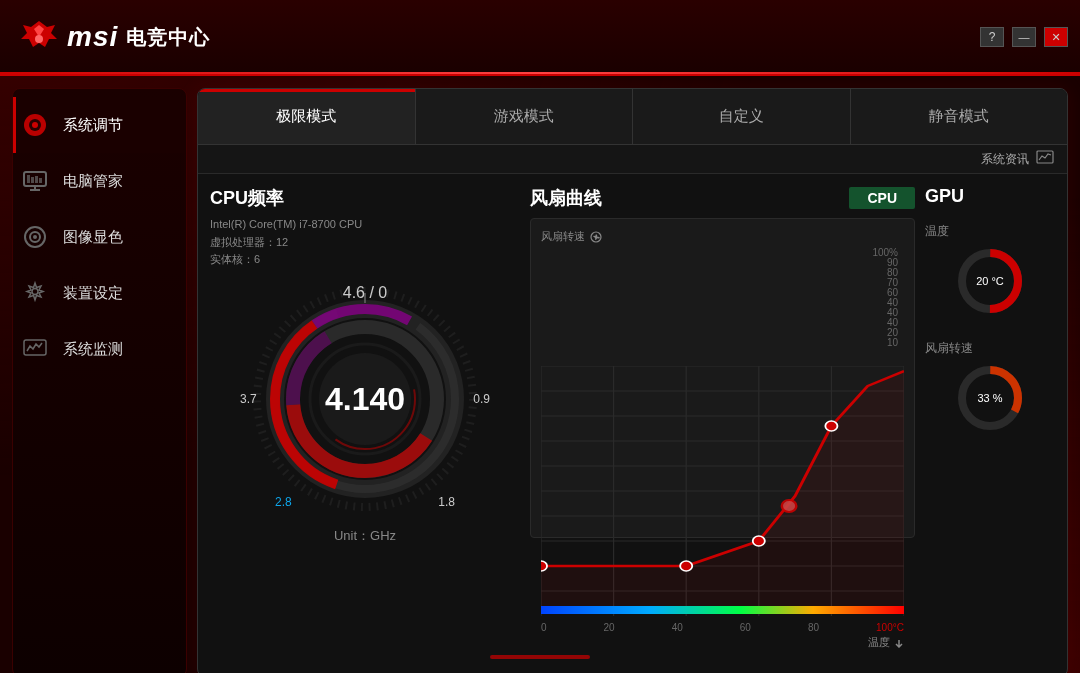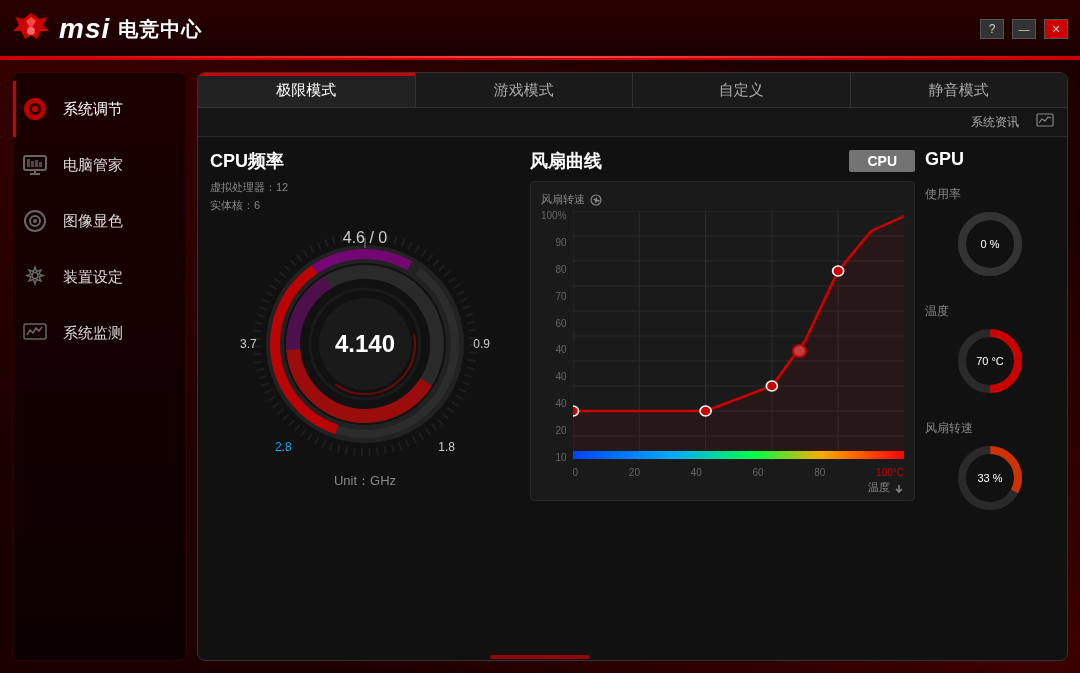--- a/index.html
+++ b/index.html
@@ -7,25 +7,25 @@
       width: 1080px;
       height: 673px;
       background: #1a0000;
       font-family: 'Microsoft YaHei', 'SimHei', Arial, sans-serif;
       overflow: hidden;
       color: #fff;
     }
 
     
     .title-bar {
-      height: 60px;
+      height: 76px;
       background: linear-gradient(180deg, #2a0000 0%, #1a0000 100%);
       display: flex;
       align-items: center;
-      padding: 0 11px;
+      padding: 0 19px;
       border-bottom: 2px solid #cc0000;
       position: relative;
     }
     .title-bar-logo {
       display: flex;
       align-items: center;
       gap: 8px;
     }
     .msi-dragon {
       width: 40px;
@@ -134,21 +134,21 @@
       display: flex;
       flex-direction: column;
       overflow: hidden;
     }
 
     
     .tab-bar {
       display: flex;
       background: #1a1a1a;
       border-bottom: 1px solid #333;
-      height: 35px;
+      height: 56px;
     }
     .tab {
       flex: 1;
       display: flex;
       align-items: center;
       justify-content: center;
       font-size: 15px;
       color: #aaa;
       cursor: pointer;
       border-right: 1px solid #333;
@@ -168,21 +168,21 @@
       background: #cc0000;
     }
     .tab:last-child { border-right: none; }
 
     
     .sysinfo-bar {
       display: flex;
       justify-content: flex-end;
       align-items: center;
       padding: 4px 12px;
-      gap: 16px;
+      gap: 6px;
       background: #151515;
       border-bottom: 1px solid #2a2a2a;
       font-size: 12px;
       color: #aaa;
     }
     .sysinfo-icon {
       width: 20px;
       height: 20px;
       display: flex;
       align-items: center;
@@ -229,21 +229,21 @@
       height: 240px;
     }
     .donut-center {
       position: absolute;
       top: 50%;
       left: 50%;
       transform: translate(-50%, -50%);
       text-align: center;
     }
     .donut-value {
-      font-size: 24px;
+      font-size: 32px;
       font-weight: bold;
       color: #fff;
     }
     .unit-text {
       text-align: center;
       color: #888;
       font-size: 13px;
       margin-top: 4px;
     }
 
@@ -257,21 +257,21 @@
       align-items: center;
       justify-content: space-between;
       margin-bottom: 8px;
     }
     .fan-title {
       font-size: 18px;
       font-weight: bold;
       color: #fff;
     }
     .cpu-badge {
-      background: #737373;
+      background: #14532d;
       color: #fff;
       padding: 3px 18px;
       font-size: 14px;
       font-weight: bold;
       border-radius: 2px;
     }
     .fan-chart {
       background: #1a1a1a;
       border: 1px solid #2a2a2a;
       border-radius: 4px;
@@ -283,20 +283,21 @@
       font-size: 11px;
       color: #888;
       display: flex;
       align-items: center;
       gap: 4px;
       margin-bottom: 4px;
     }
     .chart-area {
       display: flex;
       height: 270px;
+      flex-direction: column;
     }
     .y-axis {
       display: flex;
       flex-direction: column;
       justify-content: space-between;
       padding-right: 6px;
       padding-bottom: 18px;
     }
     .y-label {
       font-size: 10px;
@@ -506,20 +507,21 @@
           <polyline points="3,10 6,6 9,8 12,4 15,5" fill="none" stroke="#888" stroke-width="1.2"></polyline>
         </svg>
       </div>
     </div>
 
     <div class="panels">
 
       <div class="cpu-panel">
         <div class="panel-title">CPU频率</div>
         <div class="cpu-info">
+          <div>Intel(R) Core(TM) i7-8700 CPU</div>
           <div>虚拟处理器：12</div>
           <div>实体核：6</div>
         </div>
 
         <div class="donut-container">
           <svg class="donut-svg" viewBox="0 0 240 240">
 
             <g opacity="0.4">
 
               <circle cx="120" cy="120" r="108" fill="none" stroke="#333" stroke-width="8" stroke-dasharray="2 5.8"></circle>
@@ -650,40 +652,30 @@
                 </svg>
               </div>
             </div>
           </div>
         </div>
       </div>
 
       <div class="gpu-panel">
         <div class="gpu-title">GPU</div>
 
-        <div class="gpu-metric">
-          <div class="metric-label">使用率</div>
-          <div class="mini-donut">
-            <svg viewBox="0 0 70 70">
-              <circle cx="35" cy="35" r="28" fill="none" stroke="#2a2a2a" stroke-width="8"></circle>
-              <circle cx="35" cy="35" r="28" fill="none" stroke="#333" stroke-width="8" stroke-dasharray="176" stroke-dashoffset="0"></circle>
-            </svg>
-            <div class="mini-value">0 %</div>
-          </div>
-        </div>
 
         <div class="gpu-metric">
           <div class="metric-label">温度</div>
           <div class="mini-donut">
             <svg viewBox="0 0 70 70">
               <circle cx="35" cy="35" r="28" fill="none" stroke="#2a2a2a" stroke-width="8"></circle>
 
               <circle cx="35" cy="35" r="28" fill="none" stroke="#cc0000" stroke-width="8" stroke-dasharray="88 88" stroke-dashoffset="44"></circle>
             </svg>
-            <div class="mini-value">70 °C</div>
+            <div class="mini-value">20 °C</div>
           </div>
         </div>
 
         <div class="gpu-metric">
           <div class="metric-label">风扇转速</div>
           <div class="mini-donut">
             <svg viewBox="0 0 70 70">
               <circle cx="35" cy="35" r="28" fill="none" stroke="#2a2a2a" stroke-width="8"></circle>
 
               <circle cx="35" cy="35" r="28" fill="none" stroke="#cc3300" stroke-width="8" stroke-dasharray="58 118" stroke-dashoffset="44"></circle>

